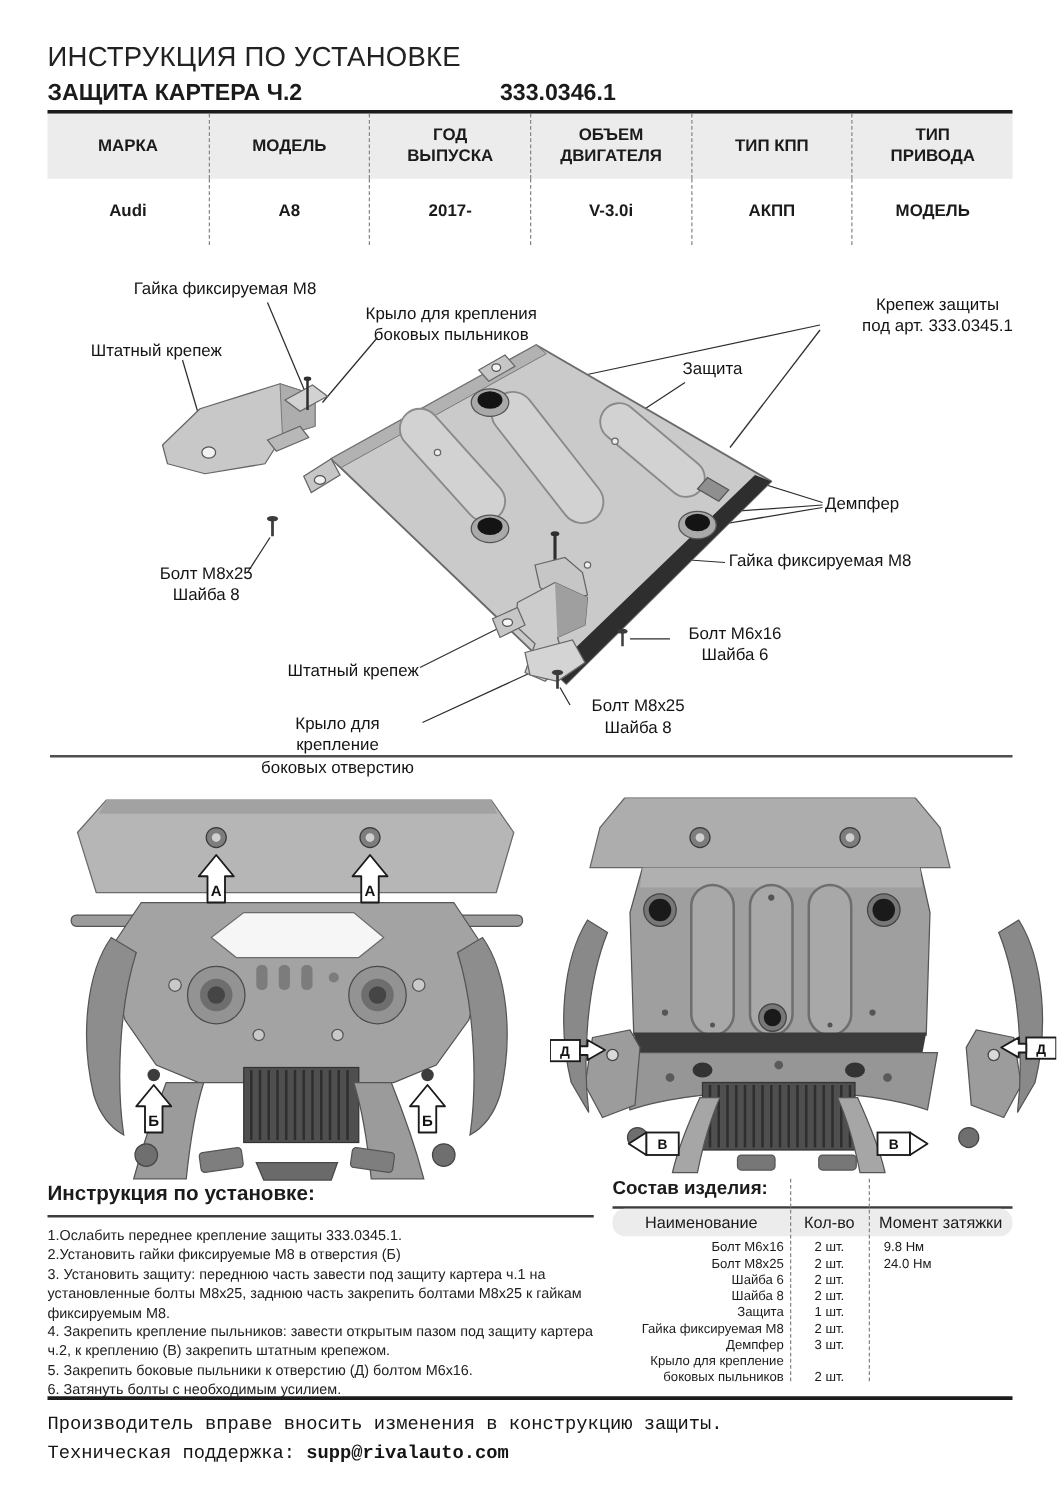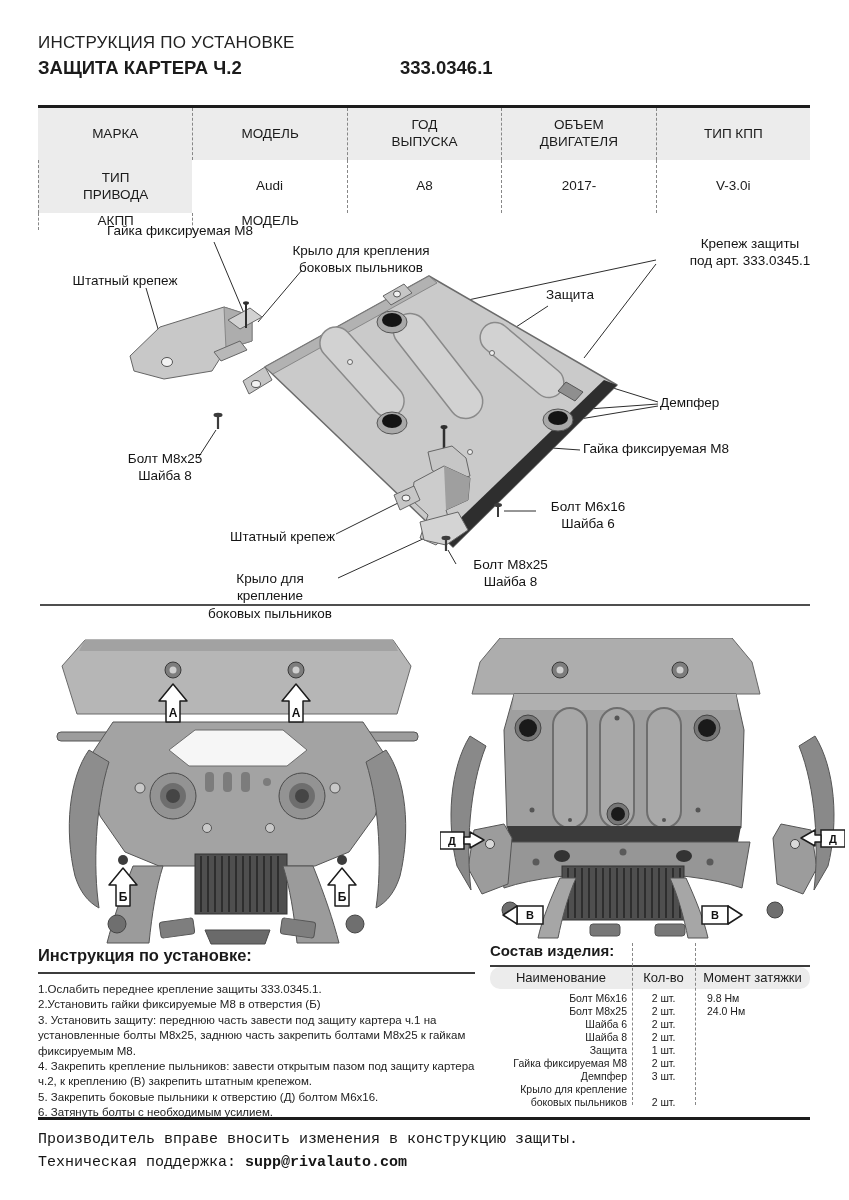--- a/index.html
+++ b/index.html
@@ -3,29 +3,30 @@
 <meta charset="utf-8">
 <style>
   html,body{margin:0;padding:0;}
   body{
     width:849px;height:1200px;position:relative;background:#ffffff;
     font-family:"Liberation Sans",sans-serif;color:#1b1b1b;
     -webkit-font-smoothing:antialiased;
   }
   
   .doc-header{position:absolute;left:38px;top:33px;width:772px;}
-  .doc-sub{font-size:17px;letter-spacing:.2px;color:#222;}
+  .doc-sub{font-size:22px;letter-spacing:.2px;color:#222;}
   .doc-title-row{position:relative;margin-top:4px;height:22px;}
   .doc-title{font-size:18.5px;font-weight:bold;}
   .part-number{position:absolute;left:362px;top:0;font-size:18.5px;font-weight:bold;}
   
   .spec-table{
-    position:absolute;left:38px;top:105px;width:772px;height:105px;
-    display:grid;grid-template-columns:repeat(5,1fr);grid-template-rows:52px 53px;
+    position:absolute;left:38px;top:88px;width:772px;height:105px;
+    display:grid;grid-template-columns:repeat(6,1fr);grid-template-rows:52px 53px;
     border-top:3px solid #1c1c1c;
+    font-weight:bold;
   }
   .spec-cell{
     display:flex;align-items:center;justify-content:center;text-align:center;
     font-size:13.5px;white-space:pre-line;line-height:1.25;
   }
   .spec-cell.hdr{background:#ececec;}
   .spec-cell.sep{border-left:1px dashed #878787;}
   
   .diagram{position:absolute;left:0;top:200px;width:849px;height:410px;}
   .diagram svg{position:absolute;left:0;top:0;}
@@ -189,21 +190,21 @@
     <div class="dlabel tc" style="left:55px;top:72px;width:140px;">Штатный крепеж</div>
     <div class="dlabel tc" style="left:670px;top:35px;width:160px;">Крепеж защиты
 под арт. 333.0345.1</div>
     <div class="dlabel tc" style="left:530px;top:86px;width:80px;">Защита</div>
     <div class="dlabel" style="left:660px;top:194px;width:110px;">Демпфер</div>
     <div class="dlabel" style="left:583px;top:240px;width:215px;">Гайка фиксируемая М8</div>
     <div class="dlabel tc" style="left:110px;top:250px;width:110px;">Болт М8х25
 Шайба 8</div>
     <div class="dlabel tc" style="left:230px;top:328px;width:105px;">Штатный крепеж</div>
     <div class="dlabel tc" style="left:205px;top:370px;width:130px;">Крыло для крепление
-боковых пыльников</div>
+боковых отверстию</div>
     <div class="dlabel tc" style="left:538px;top:298px;width:100px;">Болт М6х16
 Шайба 6</div>
     <div class="dlabel tc" style="left:458px;top:356px;width:105px;">Болт М8х25
 Шайба 8</div>
   </div>
 
   <div class="divider"></div>
 
   <div class="photo" style="left:55px;top:638px;">
     <svg width="365" height="307" viewBox="0 0 365 307">

